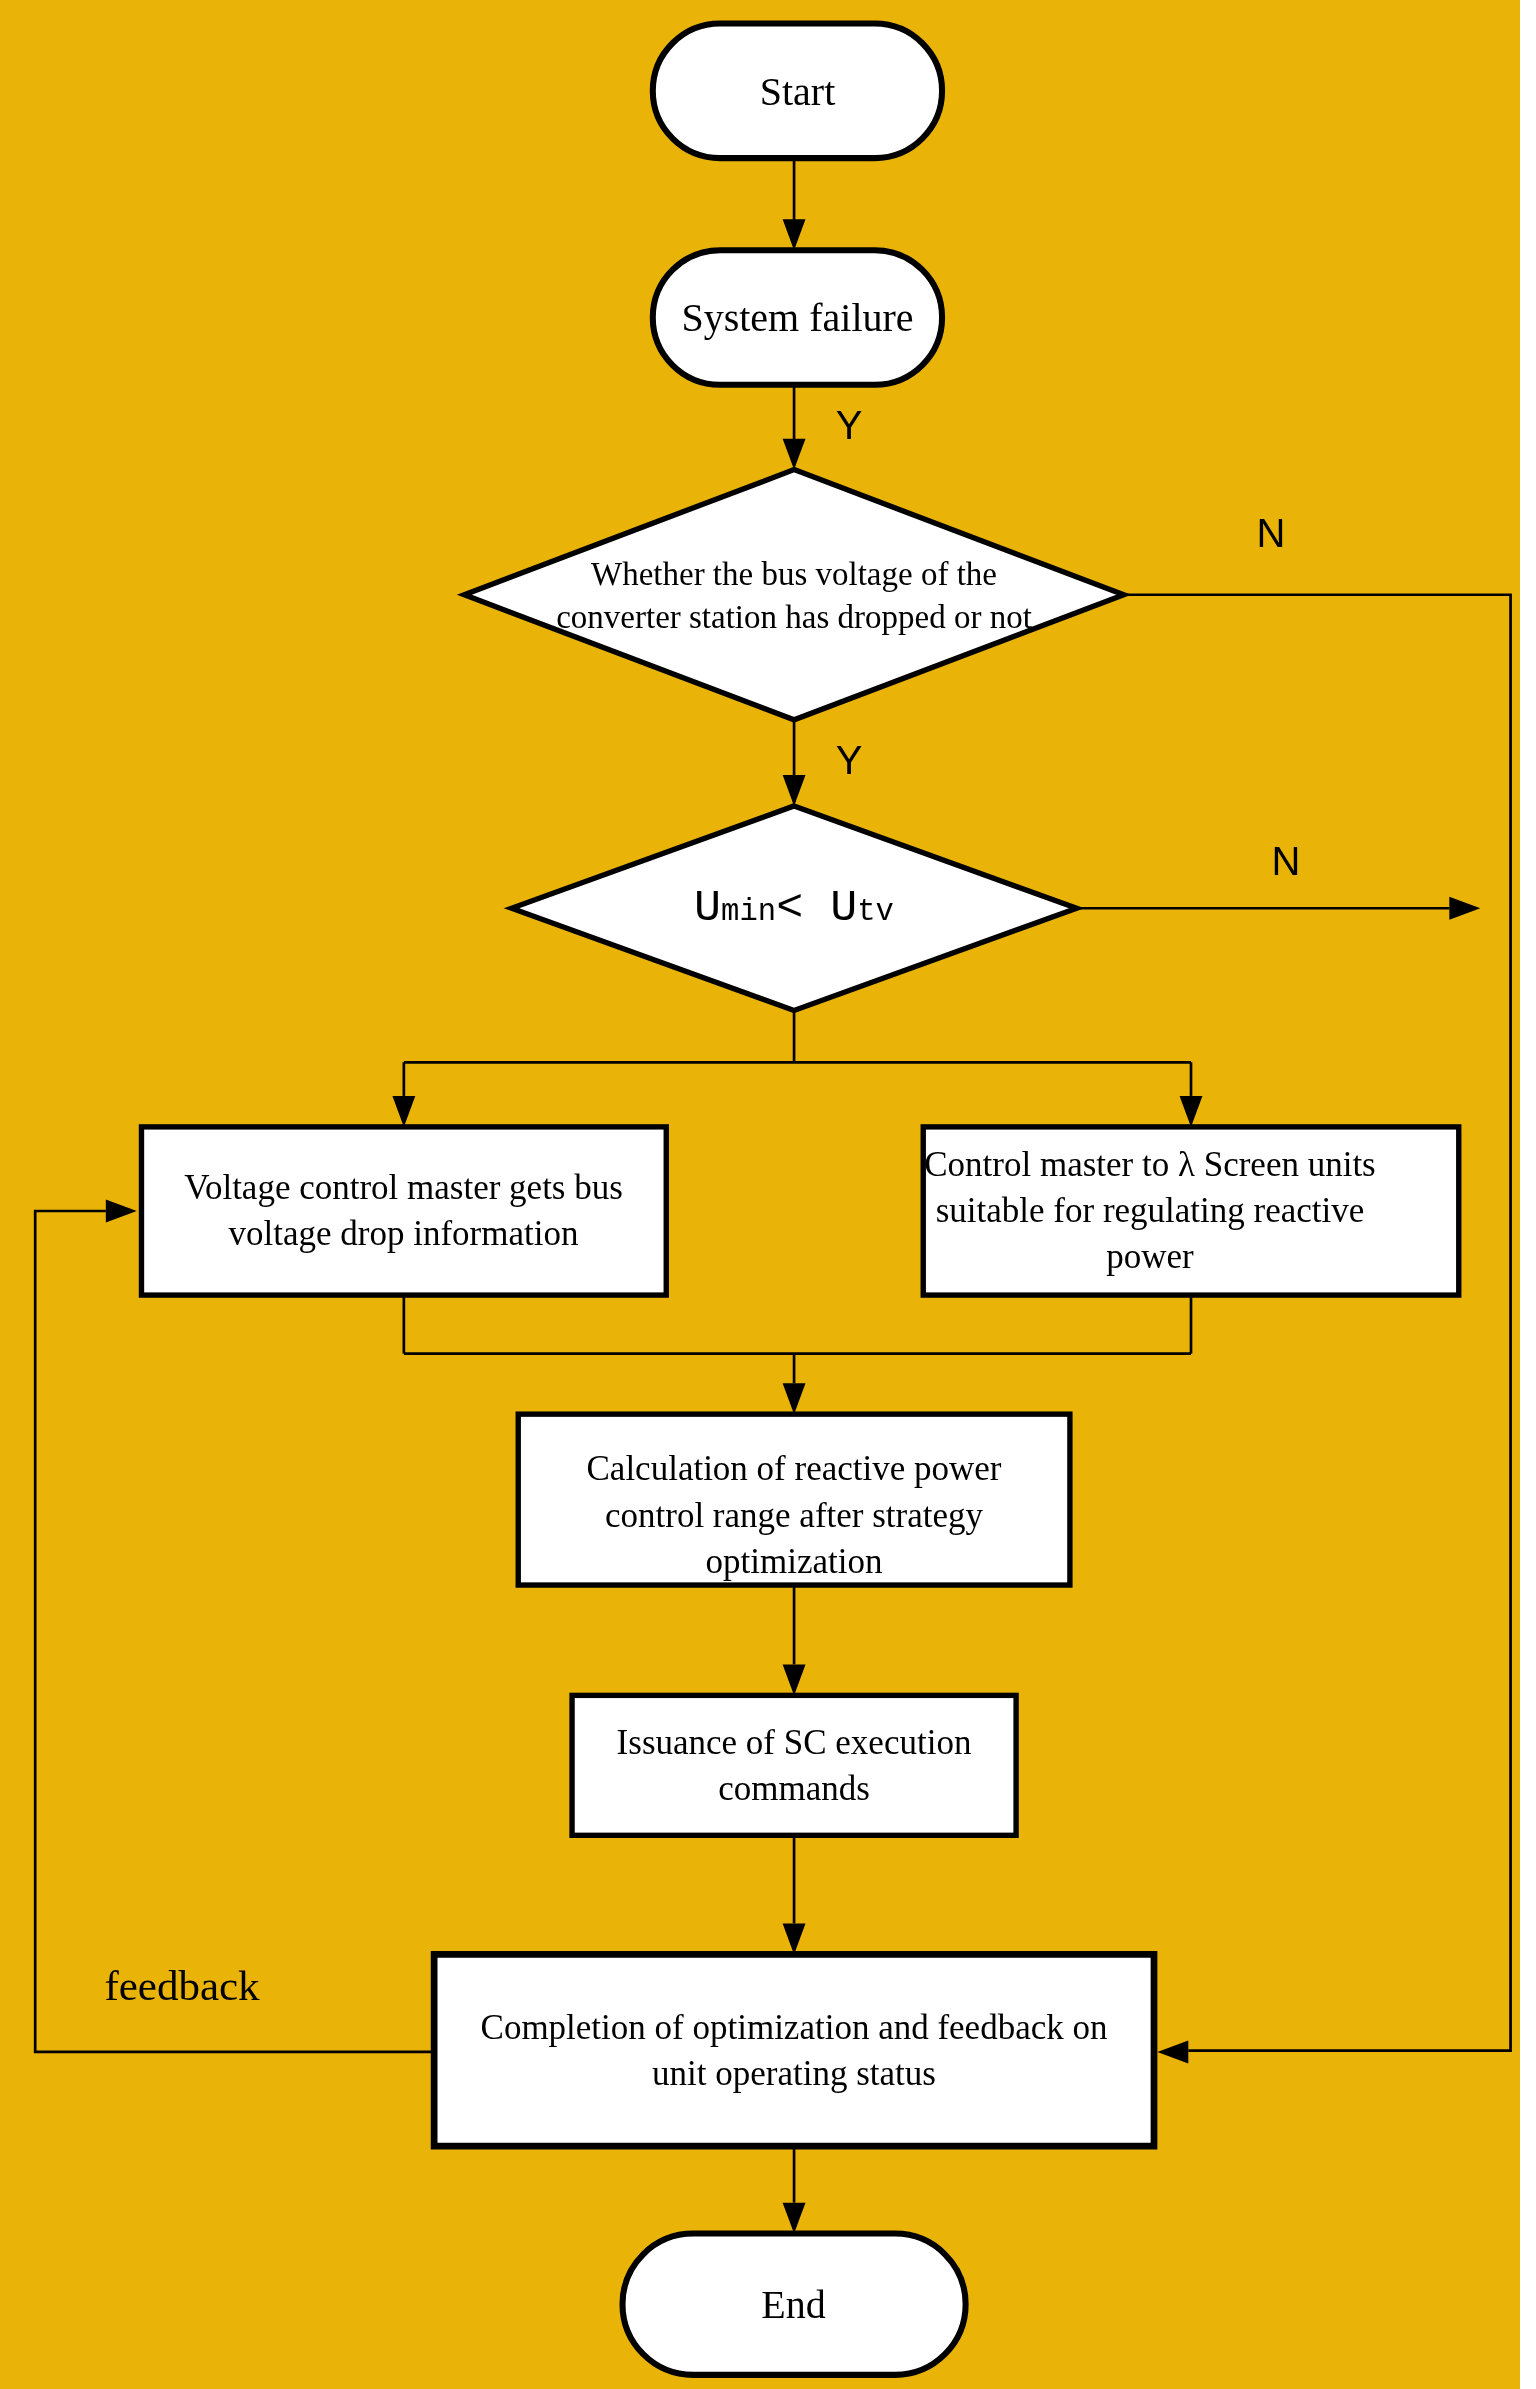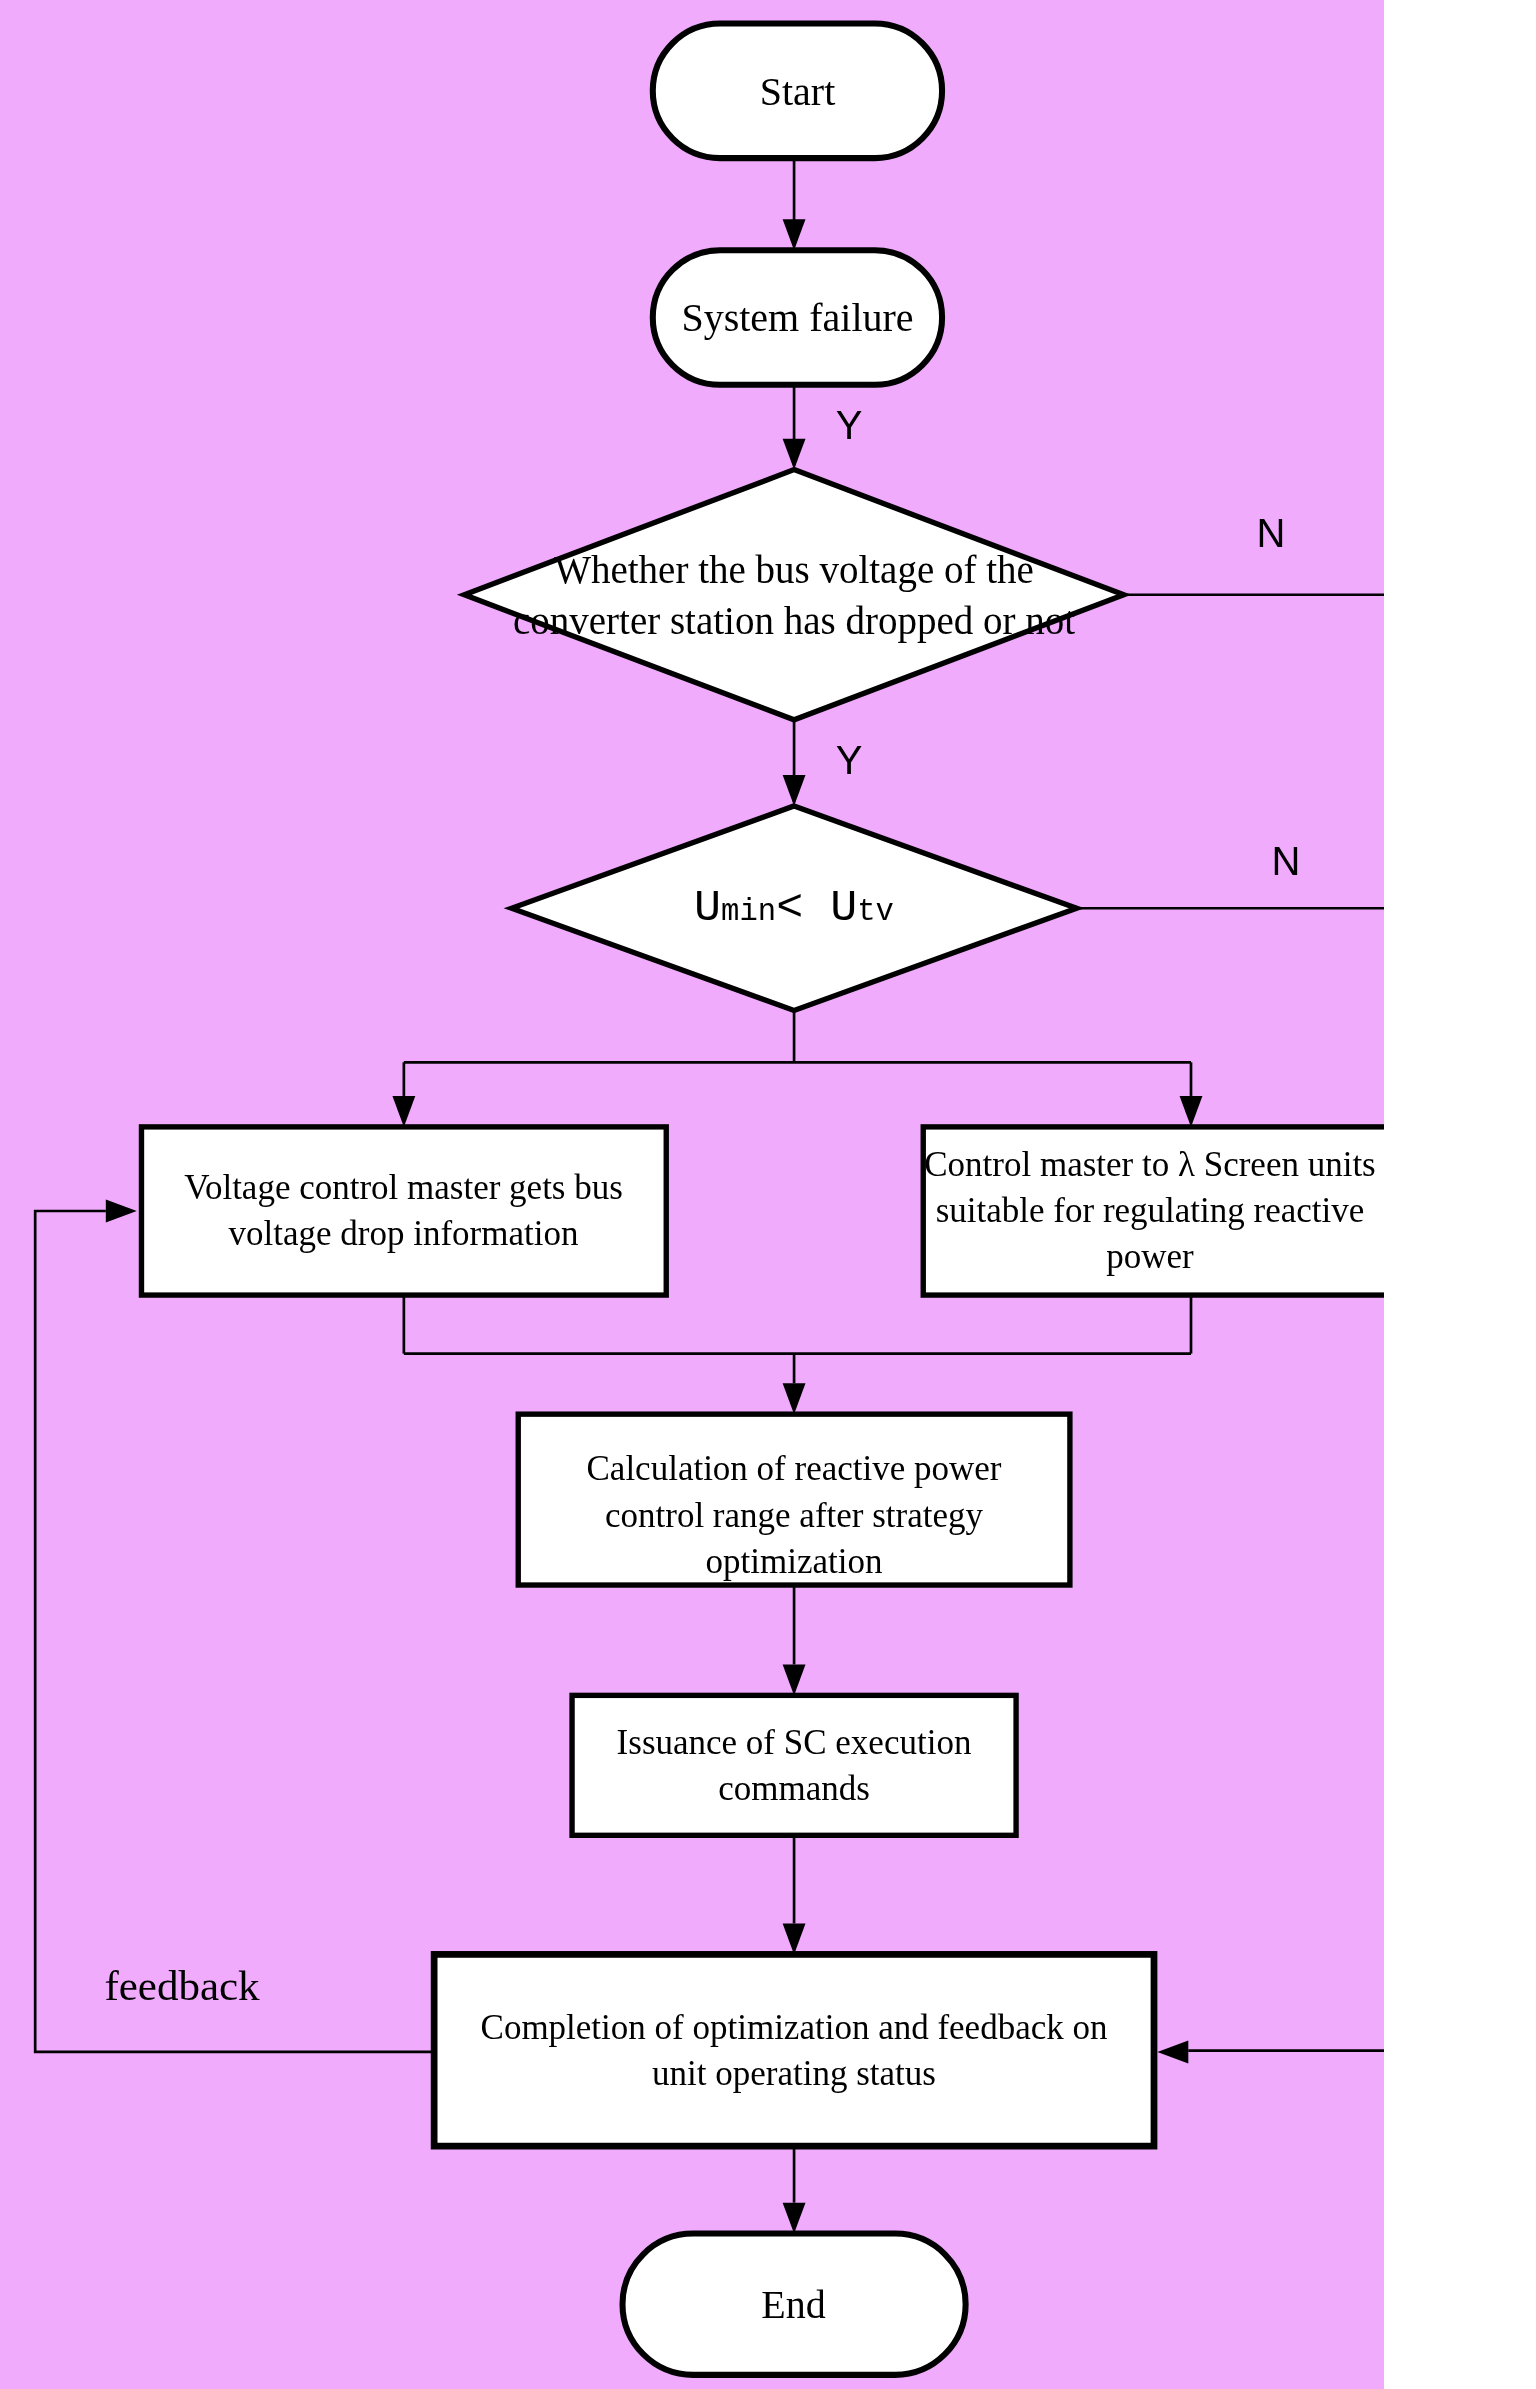--- a/index.html
+++ b/index.html
@@ -2,44 +2,44 @@
 <html style="font-size:10.8px"><head>
 <meta charset="utf-8">
 <style>
   html, body {
     margin: 0;
     padding: 0;
     background: #ffffff;
   }
   .canvas {
     position: relative;
-    width: 1384px;
+    width: 1520px;
     height: 2389px;
-    background: #f0abfc;
+    background: #eab308;
     color: #000000;
     font-family: "Liberation Serif", "DejaVu Serif", serif;
     overflow: hidden;
   }
   .canvas svg {
     position: absolute;
     left: 0;
     top: 0;
   }
   .lbl {
     position: absolute;
     display: flex;
     flex-direction: column;
     align-items: center;
     justify-content: center;
     text-align: center;
     white-space: nowrap;
   }
   .fs-node { font-size: 40px; }
   .fs-box  { font-size: 35px; line-height: 1.32; }
-  .fs-d1   { font-size: 39px; line-height: 1.3; }
+  .fs-d1   { font-size: 33px; line-height: 1.3; }
   .fs-d2   { font-size: 45px; font-family: Liberation Mono, monospace; }
   .fs-yn   { font-size: 40px; font-family: "Liberation Sans", "DejaVu Sans", sans-serif; }
   .fs-fb   { font-size: 43px; text-align: right; }
   .inline-row { display: inline; }
   .subsz { font-size: 0.68em; }
 </style>
 </head>
 <body>
 
 <div class="canvas">

